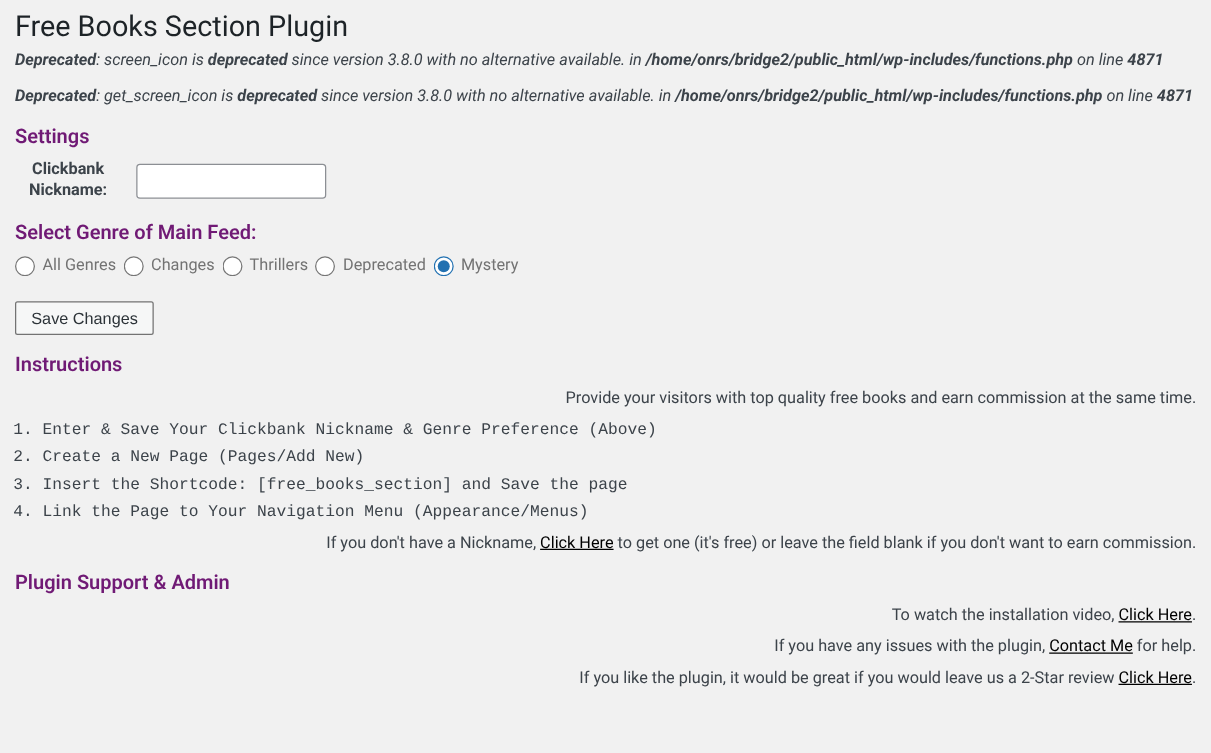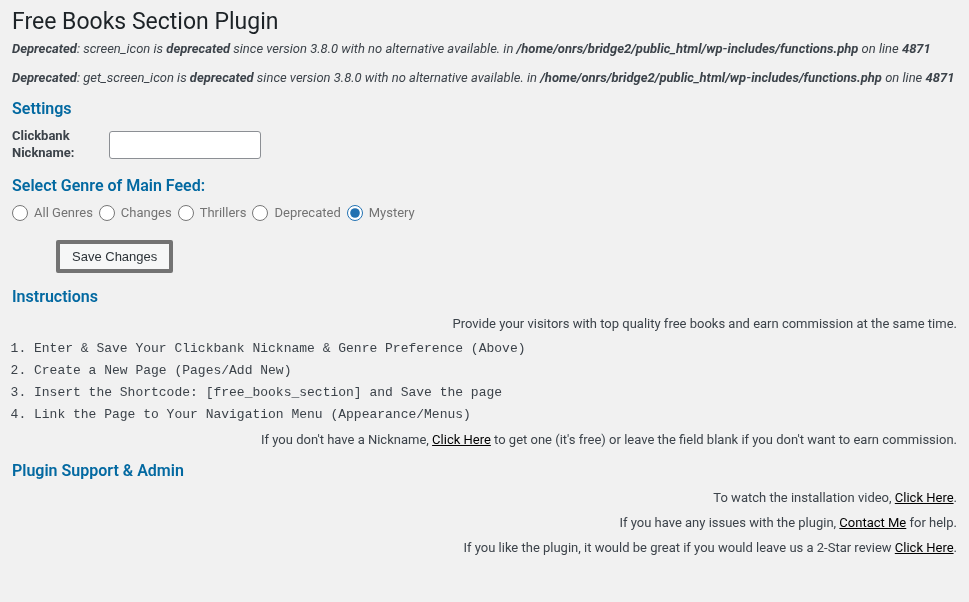--- a/index.html
+++ b/index.html
@@ -18,39 +18,39 @@
     h1 {
       font-size: 23px;
       font-weight: 400;
       color: #1d2327;
       margin: 0 0 6px 0;
       padding: 0;
     }
     h2 {
       font-size: 16px;
       font-weight: 600;
-      color: #0369a1;
+      color: #701a75;
       margin: 14px 0 8px 0;
     }
     .deprecated-line {
       margin: 5px 0 14px 0;
       color: #3c434a;
       font-style: italic;
     }
     .deprecated-line .bold {
       font-weight: 700;
     }
     .form-row {
       display: flex;
       align-items: center;
       margin: 10px 0 14px 0;
     }
     .form-label {
       font-weight: 700;
-      text-align: left;
+      text-align: center;
       width: 85px;
       margin-right: 12px;
       line-height: 1.3;
     }
     .text-input {
       width: 152px;
       height: 28px;
       border: 1px solid #8c8f94;
       border-radius: 3px;
       padding: 2px 6px;
@@ -69,27 +69,26 @@
       width: 16px;
       height: 16px;
       margin-right: 6px;
       accent-color: #2271b1;
     }
     .radio-label {
       color: #737373;
     }
     .save-button {
       background: #f6f7f7;
-      border: 4px solid #737373;
+      border: 1px solid #737373;
       padding: 5px 12px;
       font-size: 13px;
       cursor: pointer;
       color: #2c3338;
       border-radius: 2px;
-      margin-left: 44px;
     }
     p {
       margin: 10px 0;
       color: #3c434a;
       text-align: right;
     }
     ol {
       margin: 10px 0 10px 22px;
       font-family: Liberation Mono, monospace;
     }

